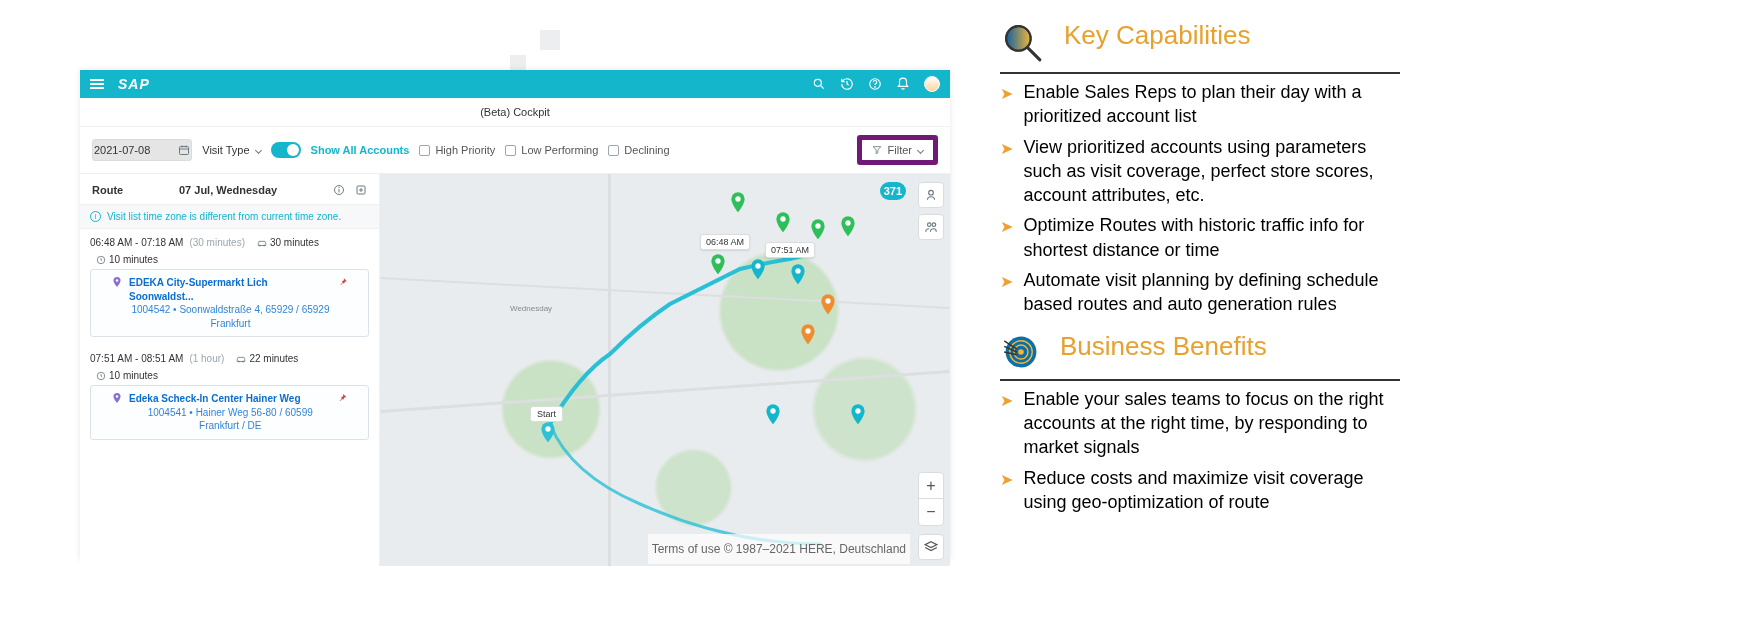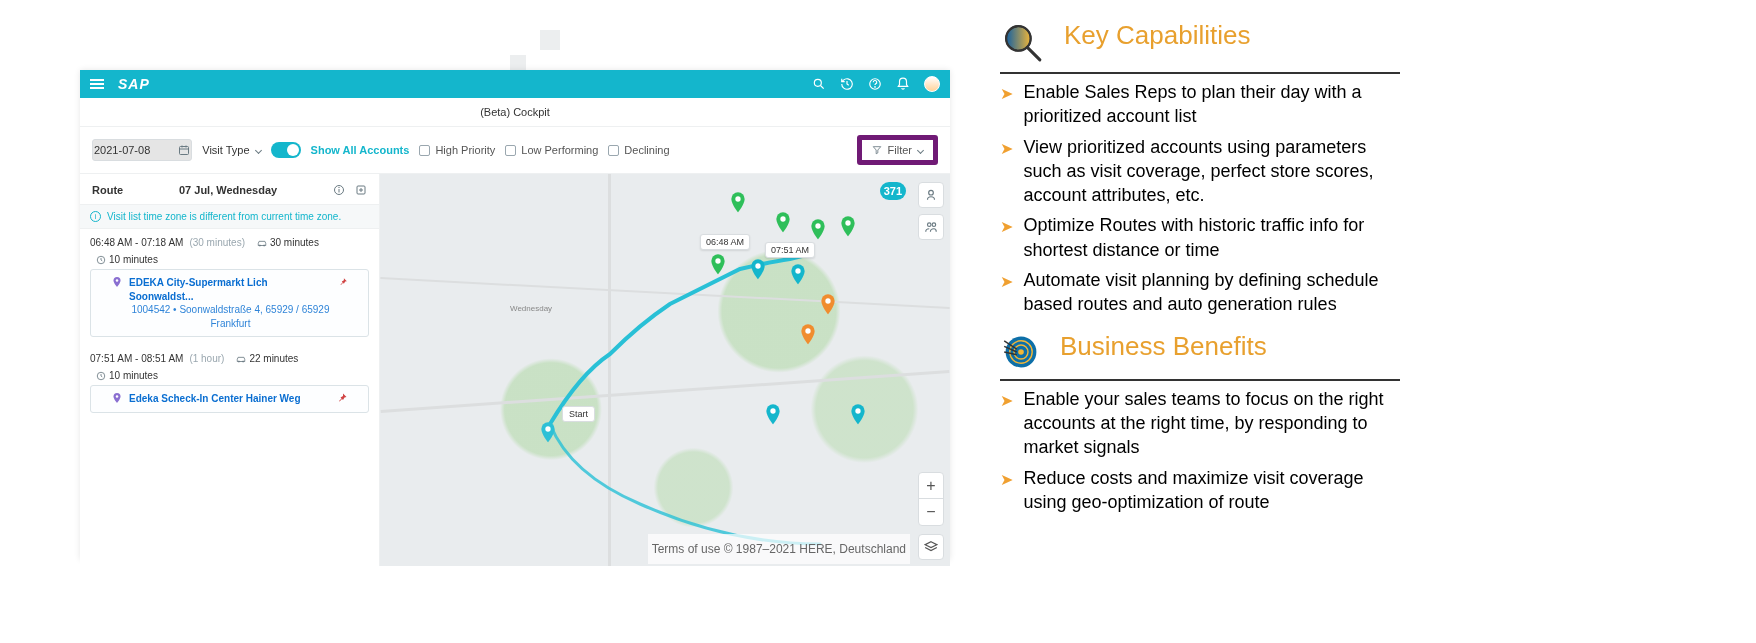--- a/index.html
+++ b/index.html
@@ -255,20 +255,21 @@
               <span>10 minutes</span>
             </span>
         </div>
         <div class="card">
           <svg class="pin-sm" viewBox="0 0 24 24" fill="#8a6fd1">
               <path d="M12 2a7 7 0 0 0-7 7c0 5 7 13 7 13s7-8 7-13a7 7 0 0 0-7-7z"></path>
               <circle cx="12" cy="9" r="2.5" fill="#fff"></circle>
             </svg>
           <div class="txt">
             <div class="title">Edeka Scheck-In Center Hainer Weg</div>
+            <div class="sub">1004541 • Hainer Weg 56-80 / 60599 Frankfurt / DE</div>
           </div>
           <svg class="pinico" viewBox="0 0 24 24" fill="currentColor">
               <path d="M14 3l7 7-4 1-3 5-2-2-5 5-1-1 5-5-2-2 5-3z"></path>
             </svg>
         </div>
       </div>
     </div>
 
     <div class="map">
       <div class="map-bg"></div>
@@ -277,21 +278,21 @@
       <div class="road" style="left:0;top:30%;width:100%;height:2px;transform:rotate(3deg);"></div>
       <div class="road" style="left:40%;top:0;width:3px;height:100%;"></div>
 
       <div style="position:absolute;left:130px;top:130px;font-size:8px;color:#888;">Wednesday</div>
 
       <svg class="route-line" viewBox="0 0 570 390" preserveAspectRatio="none">
         <path d="M170 250 Q 200 200 230 180 Q 260 150 290 130 Q 330 110 360 95 Q 390 88 410 85 L 430 80" fill="none" stroke="#29c0d6" stroke-width="4" stroke-linecap="round"></path>
         <path d="M170 250 Q 190 300 260 330 Q 350 370 440 370" fill="none" stroke="#29c0d6" stroke-width="3" stroke-linecap="round" opacity="0.8"></path>
       </svg>
 
-      <div class="start-lbl" style="left:150px;top:232px;margin-left:32px;">Start</div>
+      <div class="start-lbl" style="left:150px;top:232px;">Start</div>
       <div class="map-pin" style="left:160px;top:248px;">
         <svg viewBox="0 0 24 32">
             <path d="M12 0a10 10 0 0 0-10 10c0 8 10 20 10 20s10-12 10-20A10 10 0 0 0 12 0z" fill="#2dc0d6"></path>
             <circle cx="12" cy="10" r="4" fill="#fff"></circle>
           </svg>
       </div>
 
       <div class="map-label" style="left:320px;top:60px;">06:48 AM</div>
       <div class="map-label" style="left:385px;top:68px;">07:51 AM</div>
 

